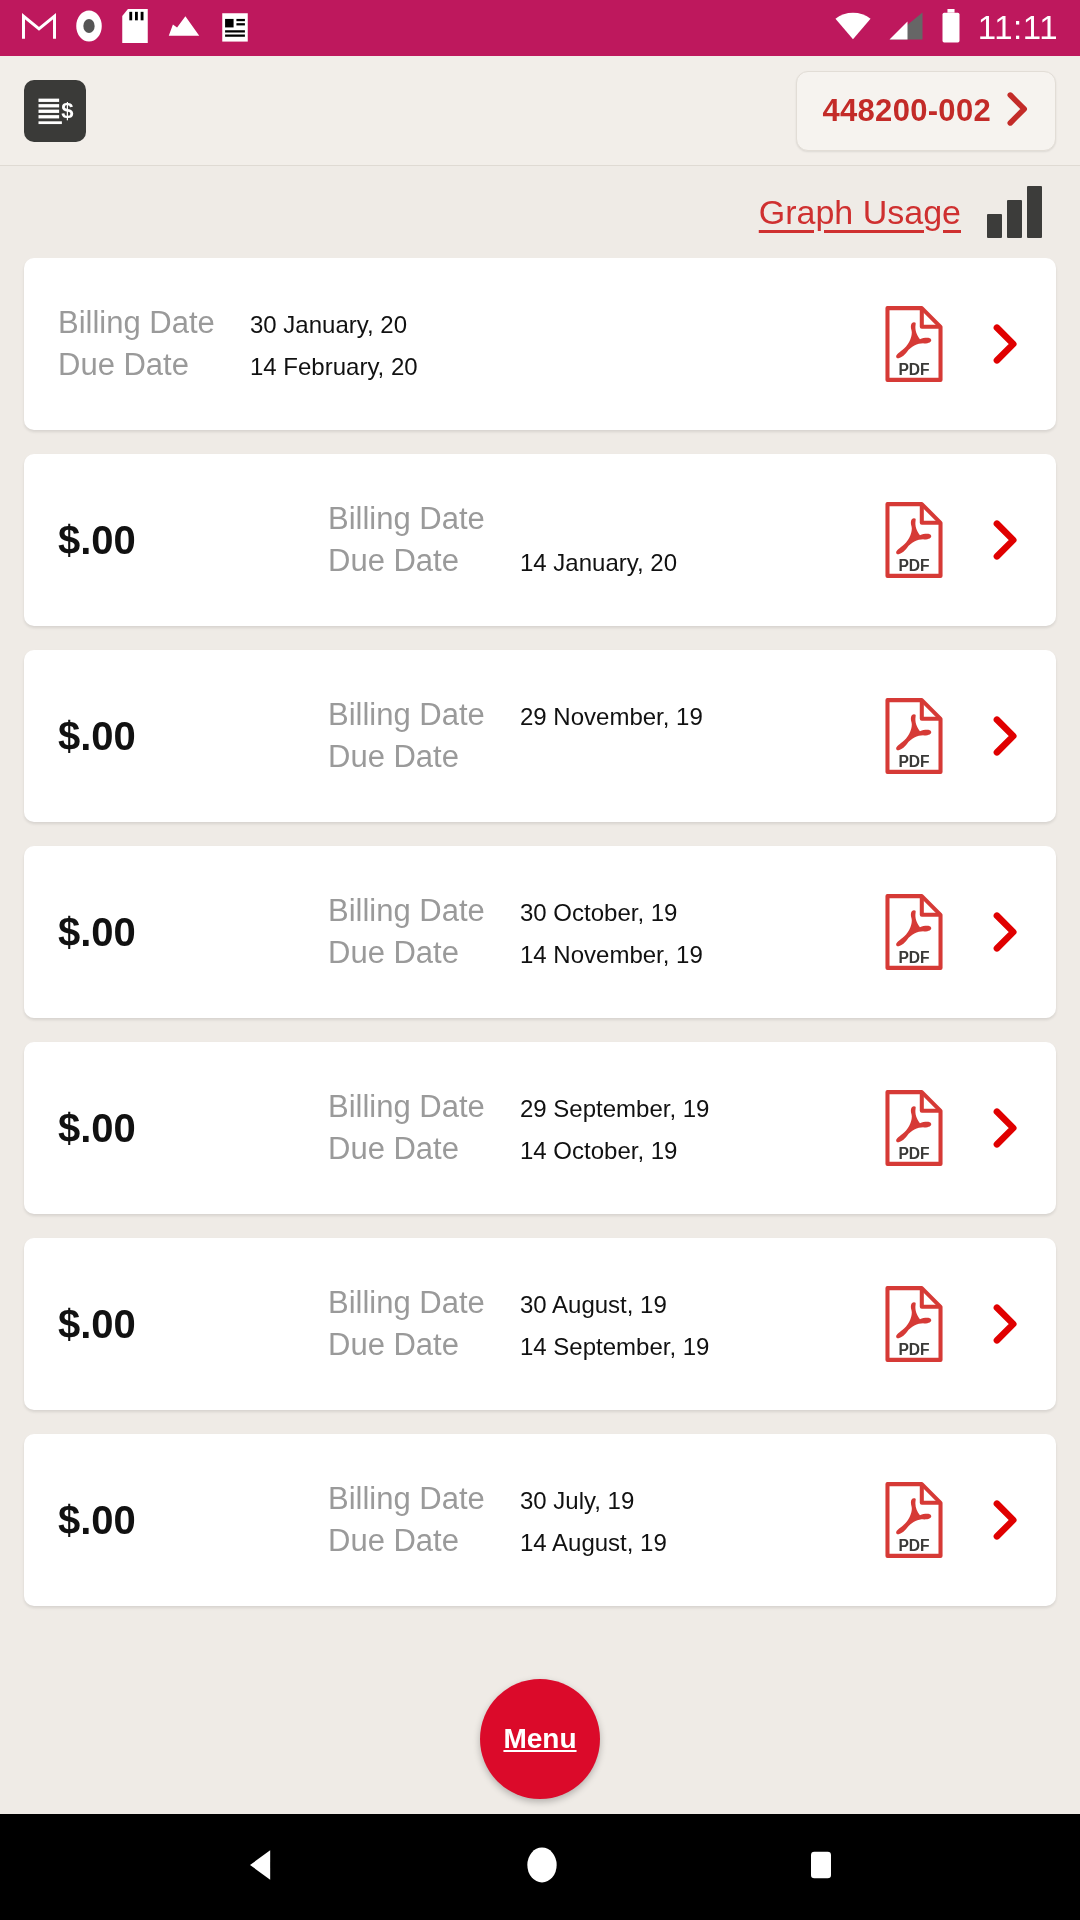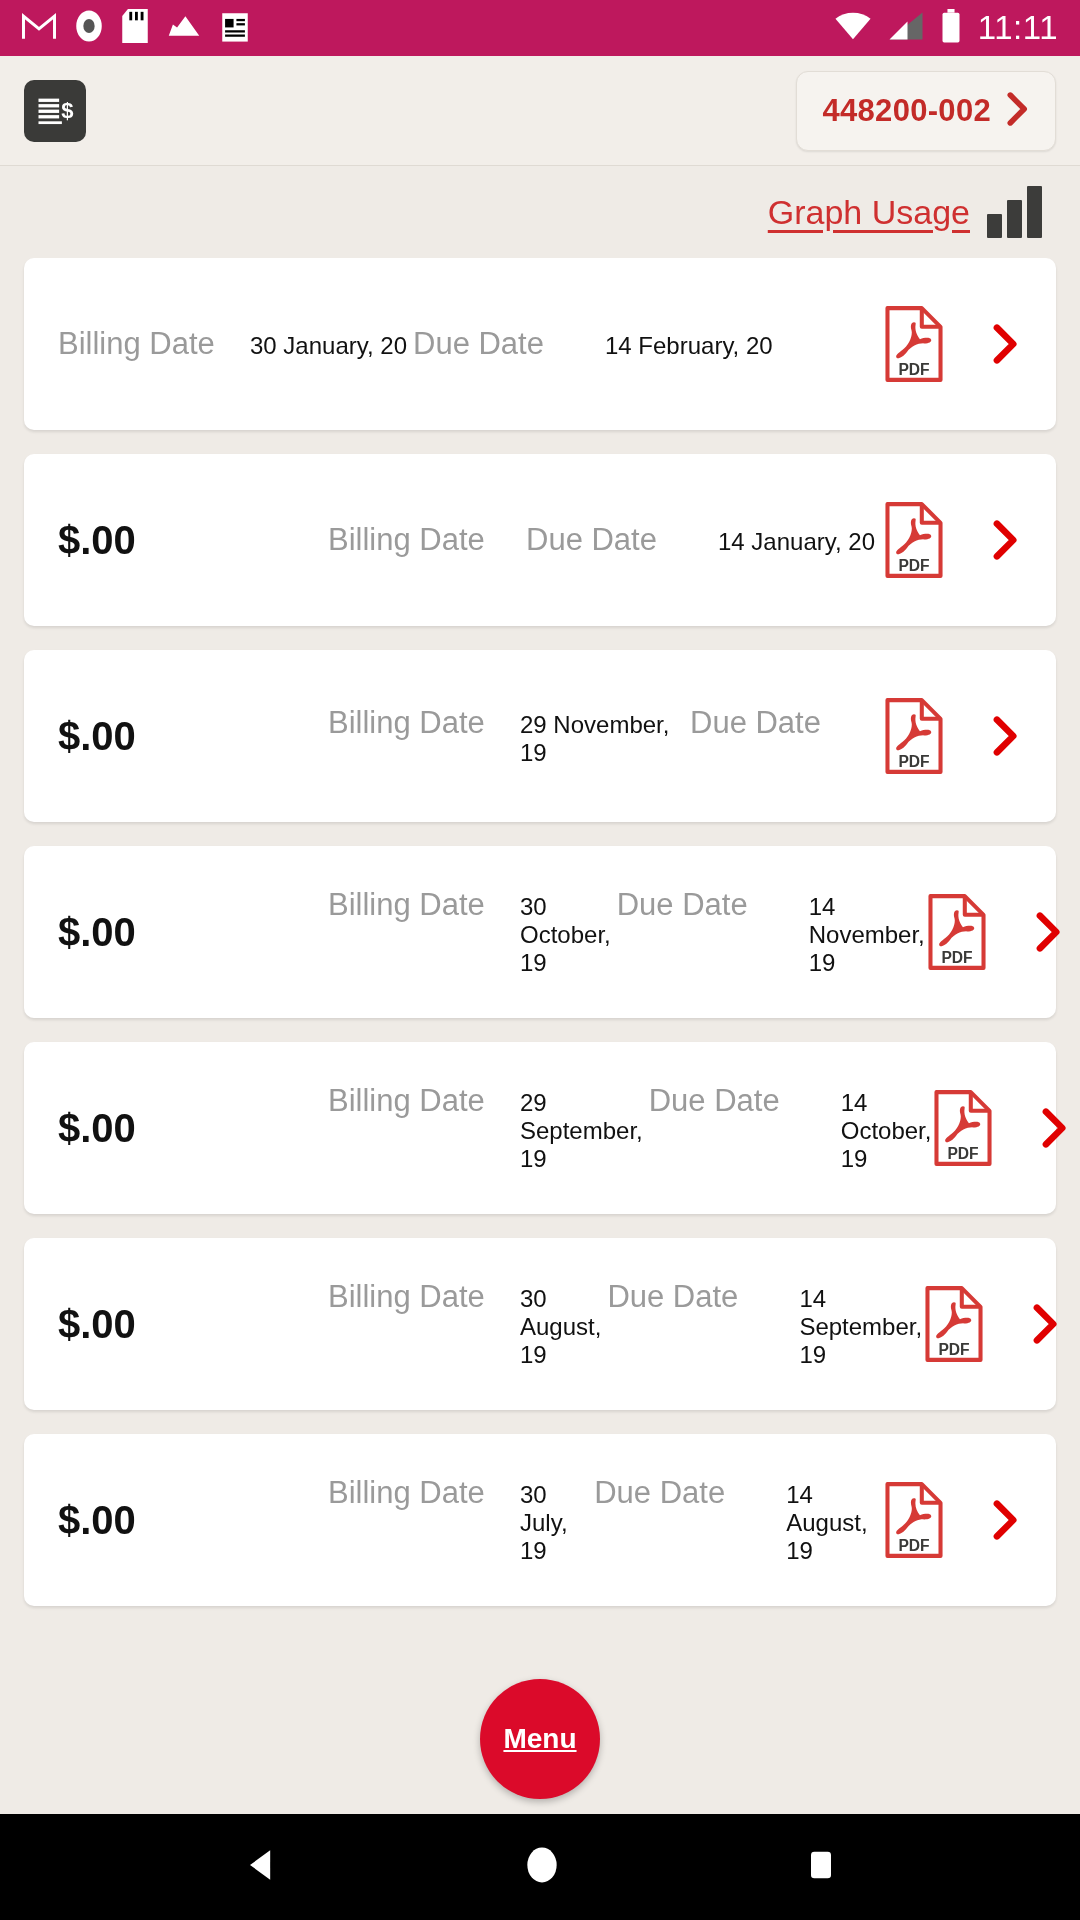--- a/index.html
+++ b/index.html
@@ -34,40 +34,40 @@
   .account-btn {
     margin-left:auto; background:#F6F3EF; border:1px solid #E2DDD6; border-radius:12px;
     padding:20px 26px; display:flex; align-items:center; gap:16px;
     box-shadow:0 1px 2px rgba(0,0,0,.09);
   }
   .account-num { color:#C32B28; font-size:31px; font-weight:bold; letter-spacing:.3px; }
 
   
   .usage-row {
     flex:0 0 92px; display:flex; align-items:center; justify-content:flex-end;
-    padding:0 38px 0 0; gap:17px;
+    padding:0 38px 0 0; gap:26px;
   }
   .usage-link {
     color:#CF3030; font-size:34px; text-decoration:underline; text-underline-offset:6px;
   }
   .bars { display:flex; align-items:flex-end; gap:5px; height:52px; }
   .bars i { display:block; width:15px; background:#3C3C3A; border-radius:1px; }
   .bars i:nth-child(1){ height:24px; }
   .bars i:nth-child(2){ height:38px; }
   .bars i:nth-child(3){ height:52px; }
 
   
   .list { flex:1 1 auto; padding:0 24px; overflow:hidden; }
   .bill-card {
     background:#FFFFFF; border-radius:10px; height:172px; margin-bottom:24px;
     display:flex; align-items:center; padding:0 30px 0 34px;
     box-shadow:0 2px 3px rgba(0,0,0,.10);
   }
   .amount { font-size:40px; font-weight:bold; color:#111; width:270px; flex:0 0 270px; }
-  .dates { display:flex; gap:6px; flex:1 1 auto; }
+  .dates { display:flex; flex-direction:column; gap:6px; flex:1 1 auto; }
   .date-line { display:flex; align-items:baseline; }
   .date-label { color:#9A9A9A; font-size:31px; width:192px; flex:0 0 192px; }
   .date-value { color:#111; font-size:24px; }
   .pdf-icon { flex:0 0 64px; width:64px; height:78px; margin-right:40px; }
   .chev { flex:0 0 40px; display:flex; align-items:center; justify-content:center; }
 
   
   .fab-wrap { flex:0 0 150px; display:flex; align-items:center; justify-content:center; }
   .fab {
     width:120px; height:120px; border-radius:60px; background:#DB0A2A;

